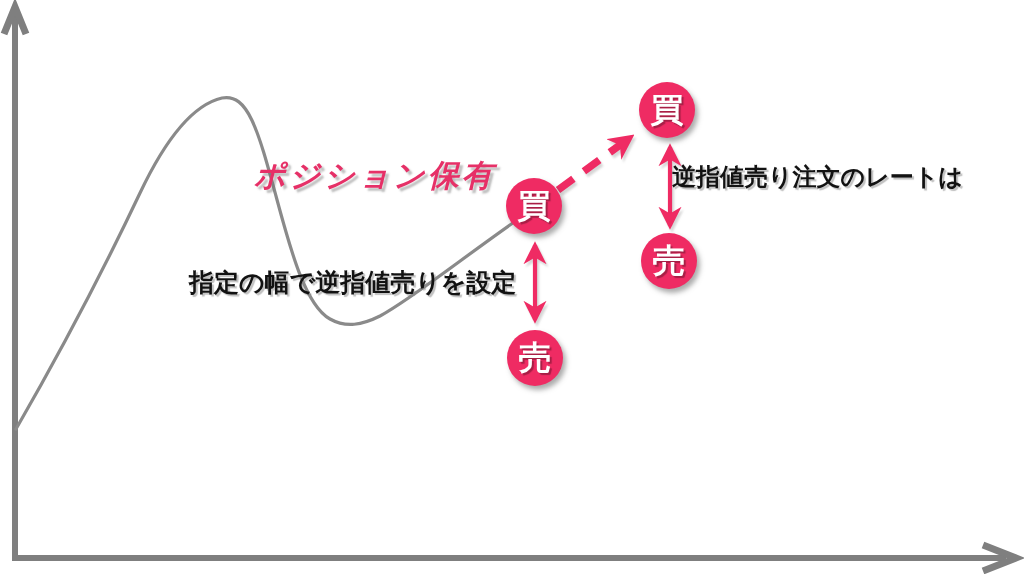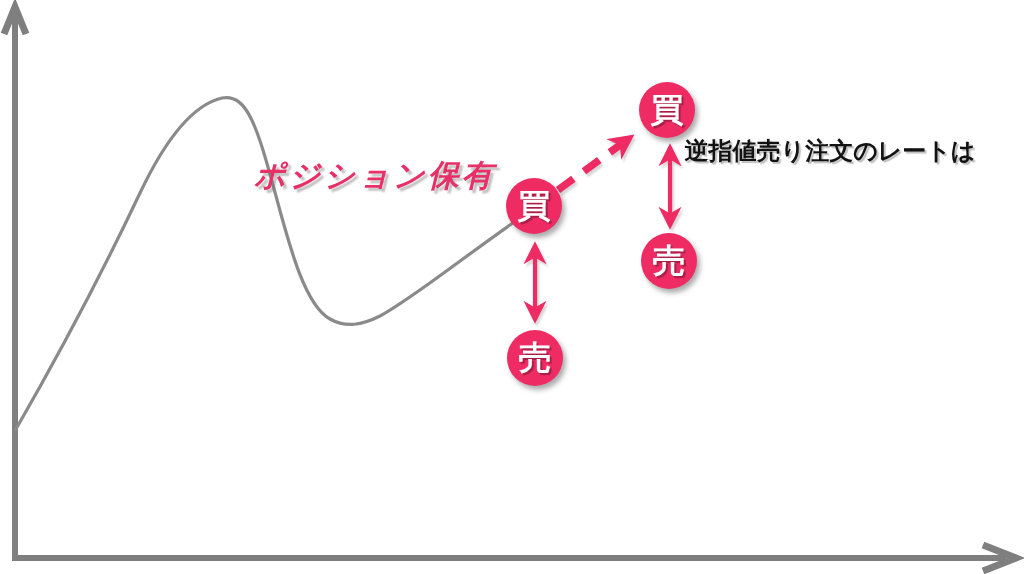--- a/index.html
+++ b/index.html
@@ -17,22 +17,22 @@
   }
   .note{
     color:#121212;font-weight:bold;
     text-shadow:2px 2px 1px rgba(140,140,140,.55);
     white-space:nowrap;
   }
   .note-left{
     position:absolute;left:189px;top:266px;font-size:25px;letter-spacing:0px;
   }
   .note-right{
-    position:absolute;left:672px;top:136px;width:316px;
-    font-size:24px;line-height:31px;text-align:center;letter-spacing:0px;
+    position:absolute;left:672px;top:162px;width:316px;
+    font-size:24px;line-height:31px;text-align:left;letter-spacing:0px;
   }
   .badge{
     position:absolute;width:56px;height:56px;border-radius:50%;
     background:#ef2b63;
     box-shadow:3px 4px 5px rgba(90,90,90,.5);
     display:flex;align-items:center;justify-content:center;
     color:#ffffff;font-size:33px;font-weight:bold;
     text-shadow:2px 2px 1px rgba(0,0,0,.3);
   }
   .badge-buy-entry{left:506px;top:178px;}
@@ -73,20 +73,21 @@
       <line x1="558" y1="190" x2="631" y2="137" stroke="#ef2b63" stroke-width="7.5" stroke-dasharray="19 13" marker-end="url(#stealthBig)"></line>
 
       <line x1="535" y1="245" x2="535" y2="320" stroke="#ef2b63" stroke-width="4.2" marker-start="url(#stealth)" marker-end="url(#stealth)"></line>
 
       <line x1="670" y1="147" x2="670" y2="226" stroke="#ef2b63" stroke-width="4.2" marker-start="url(#stealth)" marker-end="url(#stealth)"></line>
     </g>
   </svg>
 
   <div class="title">ポジション保有</div>
 
+  <div class="note note-left">指定の幅で逆指値売りを設定</div>
 
   <div class="note note-right">
     <div>逆指値売り注文のレートは</div>
   </div>
 
   <div class="badge badge-buy-entry">買</div>
   <div class="badge badge-sell-entry">売</div>
   <div class="badge badge-buy-trailed">買</div>
   <div class="badge badge-sell-trailed">売</div>
 

